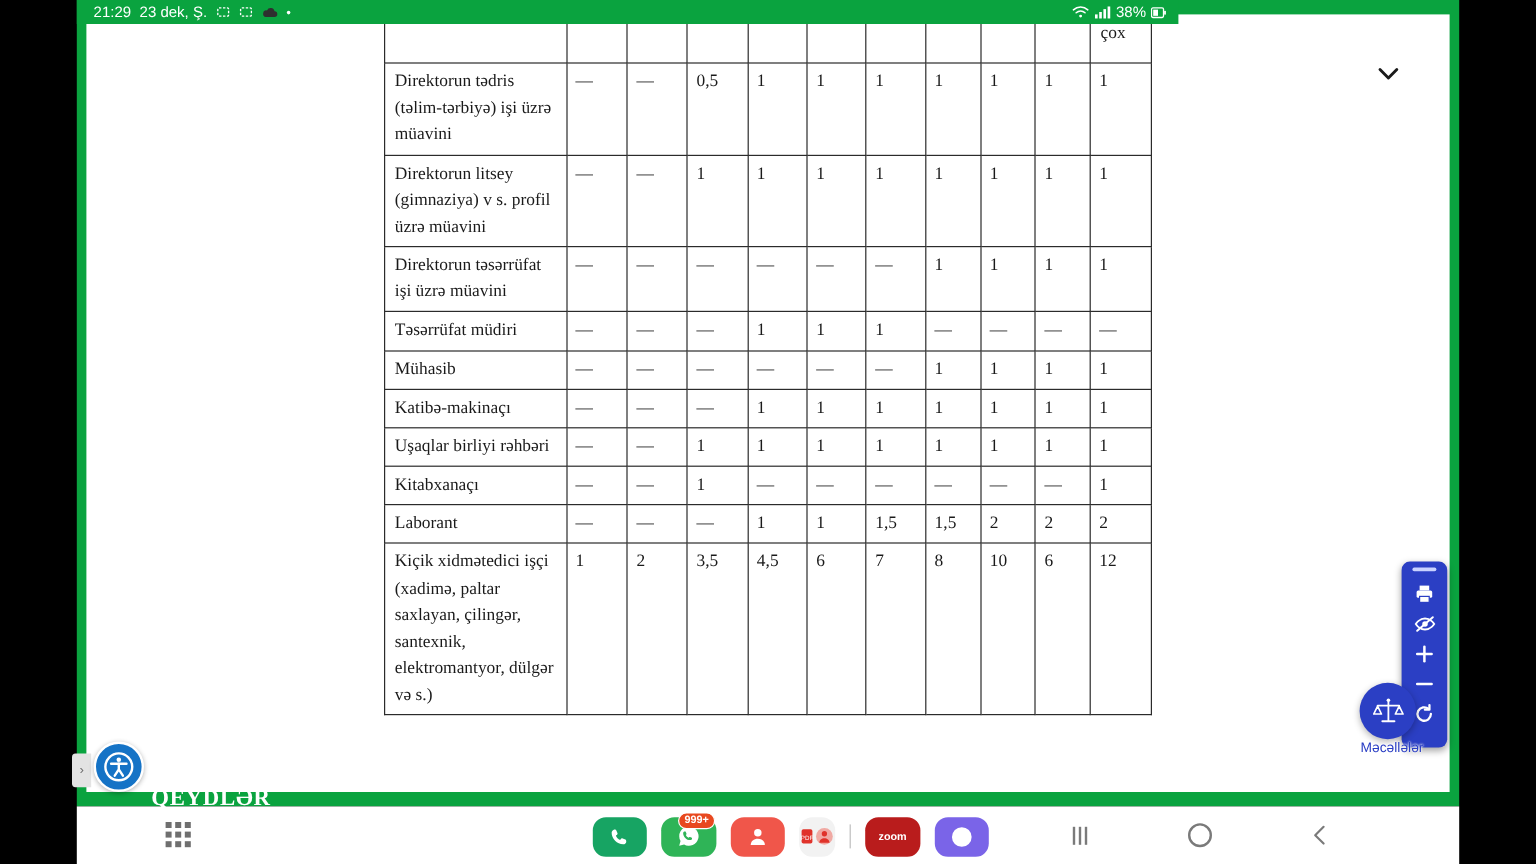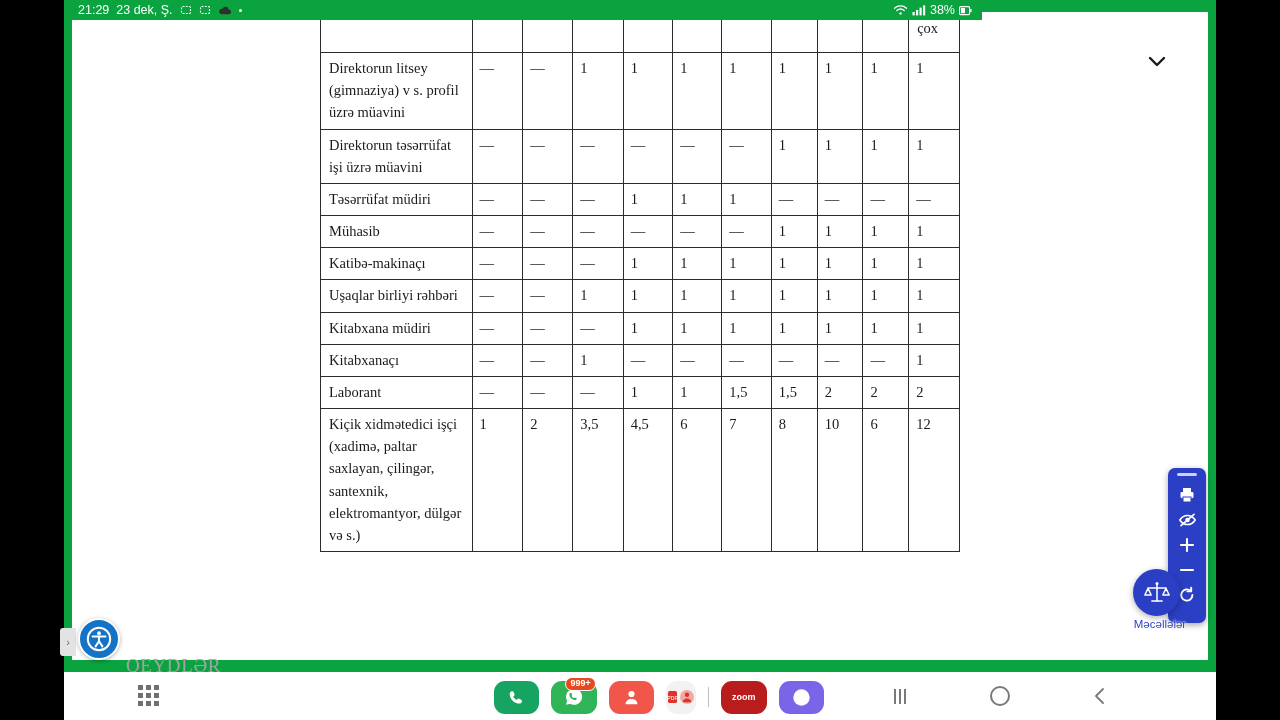--- a/index.html
+++ b/index.html
@@ -170,23 +170,23 @@
     color: #6c6c6c;
     font-size: 11px;
   }
 
   
   .qeydler {
     position: absolute;
     left: 126px; top: 655px;
     font-family: "Liberation Serif", serif;
     font-size: 19px;
-    font-weight: normal;
+    font-weight: bold;
     letter-spacing: 0.6px;
-    color: #a3a3a3;
+    color: #ffffff;
     z-index: 4;
   }
 
   
   .bottom-bar {
     position: absolute;
     left: 64px; top: 672px;
     width: 1152px; height: 48px;
     background: #ffffff;
     z-index: 10;
@@ -277,20 +277,33 @@
               <td>7—9</td>
               <td>10—13</td>
               <td>14—16</td>
               <td>17—19</td>
               <td>20—22</td>
               <td>23—25</td>
               <td>26—29</td>
               <td>30 və daha çox</td>
             </tr>
             <tr>
+              <td>Direktorun tədris (təlim-tərbiyə) işi üzrə müavini</td>
+              <td class="num">—</td>
+              <td class="num">—</td>
+              <td class="num">0,5</td>
+              <td class="num">1</td>
+              <td class="num">1</td>
+              <td class="num">1</td>
+              <td class="num">1</td>
+              <td class="num">1</td>
+              <td class="num">1</td>
+              <td class="num">1</td>
+            </tr>
+            <tr>
               <td>Direktorun litsey (gimnaziya) v s. profil üzrə müavini</td>
               <td class="num">—</td>
               <td class="num">—</td>
               <td class="num">1</td>
               <td class="num">1</td>
               <td class="num">1</td>
               <td class="num">1</td>
               <td class="num">1</td>
               <td class="num">1</td>
               <td class="num">1</td>
@@ -346,33 +359,20 @@
               <td class="num">1</td>
               <td class="num">1</td>
               <td class="num">1</td>
               <td class="num">1</td>
             </tr>
             <tr>
               <td>Uşaqlar birliyi rəhbəri</td>
               <td class="num">—</td>
               <td class="num">—</td>
               <td class="num">1</td>
-              <td class="num">1</td>
-              <td class="num">1</td>
-              <td class="num">1</td>
-              <td class="num">1</td>
-              <td class="num">1</td>
-              <td class="num">1</td>
-              <td class="num">1</td>
-            </tr>
-            <tr>
-              <td>Kitabxana müdiri</td>
-              <td class="num">—</td>
-              <td class="num">—</td>
-              <td class="num">—</td>
               <td class="num">1</td>
               <td class="num">1</td>
               <td class="num">1</td>
               <td class="num">1</td>
               <td class="num">1</td>
               <td class="num">1</td>
               <td class="num">1</td>
             </tr>
             <tr>
               <td>Kitabxanaçı</td>

